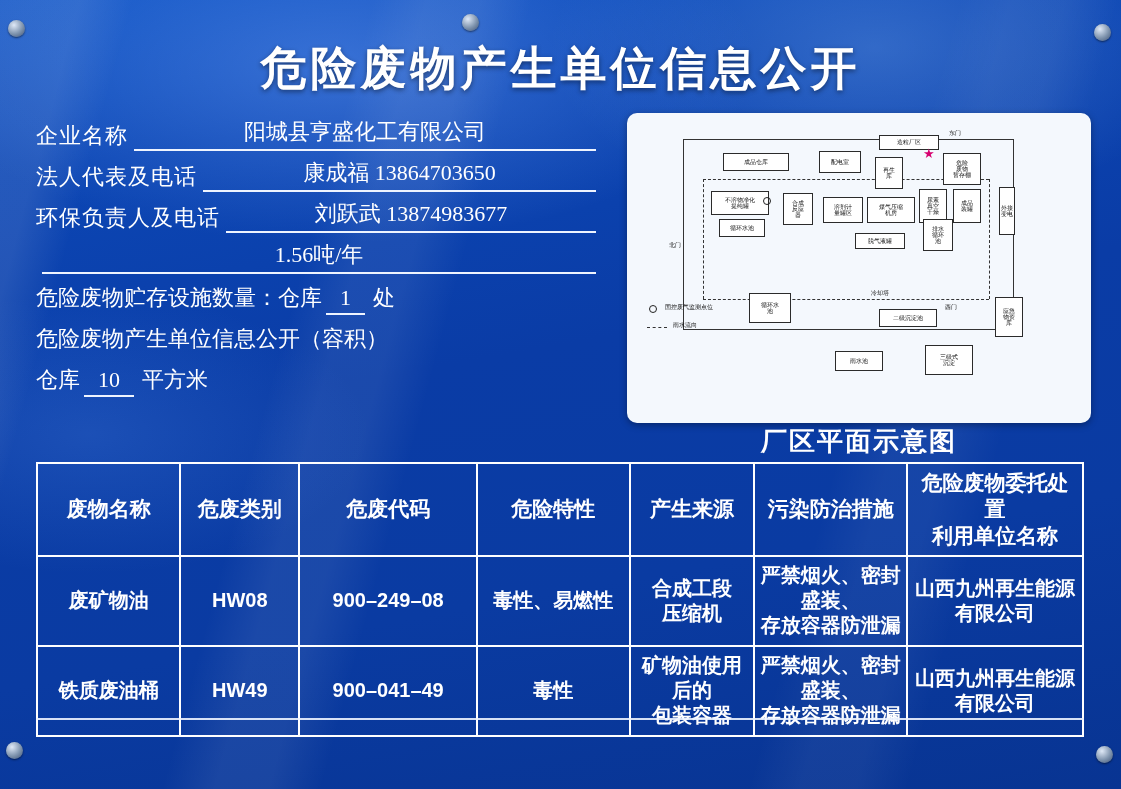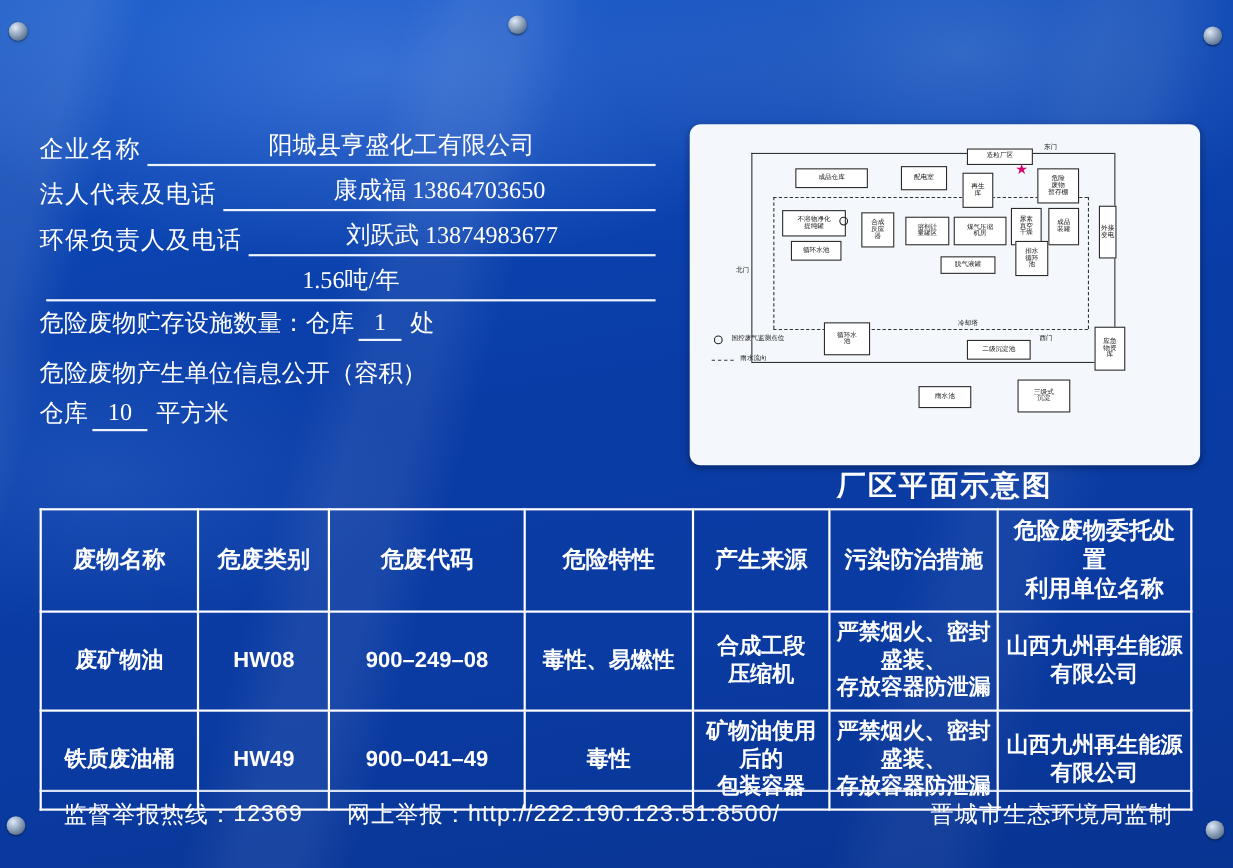--- a/index.html
+++ b/index.html
@@ -43,21 +43,21 @@
   
   #info{position:absolute;left:36px;top:110px;width:560px;font-size:22px;}
   .row{display:flex;align-items:flex-end;height:41px;white-space:nowrap;font-family:Liberation Serif, serif;}
   .lbl{letter-spacing:1px;}
   .lbl.sp{letter-spacing:22px;}
   .val{
     flex:1;text-align:center;border-bottom:2px solid #eef4ff;
     padding:0 6px 2px 6px;margin-left:6px;font-size:22px;
   }
   .plain{padding-bottom:2px;}
-  .row.mix{align-items:center;}
+  .row.mix{align-items:flex-end;}
   .u{border-bottom:2px solid #eef4ff;padding:0 14px 2px 14px;margin:0 4px;text-align:center;}
   .tail{padding-bottom:2px;margin-left:4px;}
 
   
   #mapwrap{position:absolute;left:627px;top:113px;width:464px;height:310px;
     background:#f4f8fd;border-radius:10px;box-shadow:0 2px 7px rgba(0,0,0,.35);overflow:hidden;}
   #mapcap{position:absolute;left:627px;top:424px;width:464px;text-align:center;
     font-size:26px;font-weight:bold;letter-spacing:2px;}
 
   
@@ -90,20 +90,21 @@
 <body>
 
 <div id="board">
 
   <div class="screw tl"></div>
   <div class="screw tm"></div>
   <div class="screw tr"></div>
   <div class="screw bl"></div>
   <div class="screw br"></div>
 
+  <div id="title">危险废物产生单位信息公开</div>
 
   <div id="info">
 
     <div class="row">
       <span class="lbl">企业名称</span>
       <span class="val">阳城县亨盛化工有限公司</span>
     </div>
 
 
     <div class="row">
@@ -214,21 +215,14 @@
       <td>900–041–49</td>
       <td>毒性</td>
       <td>矿物油使用后的<br>包装容器</td>
       <td>严禁烟火、密封盛装、<br>存放容器防泄漏</td>
       <td>山西九州再生能源<br>有限公司</td>
     </tr>
   </tbody>
     </table>
 
   <div id="fline"></div>
-  <div id="footer">
-    <span class="f1">监督举报热线：</span>
-    <span>12369</span>
-    <span class="f2">网上举报：</span>
-    <span>http://222.190.123.51:8500/</span>
-    <span class="f3">晋城市生态环境局监制</span>
-  </div>
 
 </div>
 
 </body></html>

